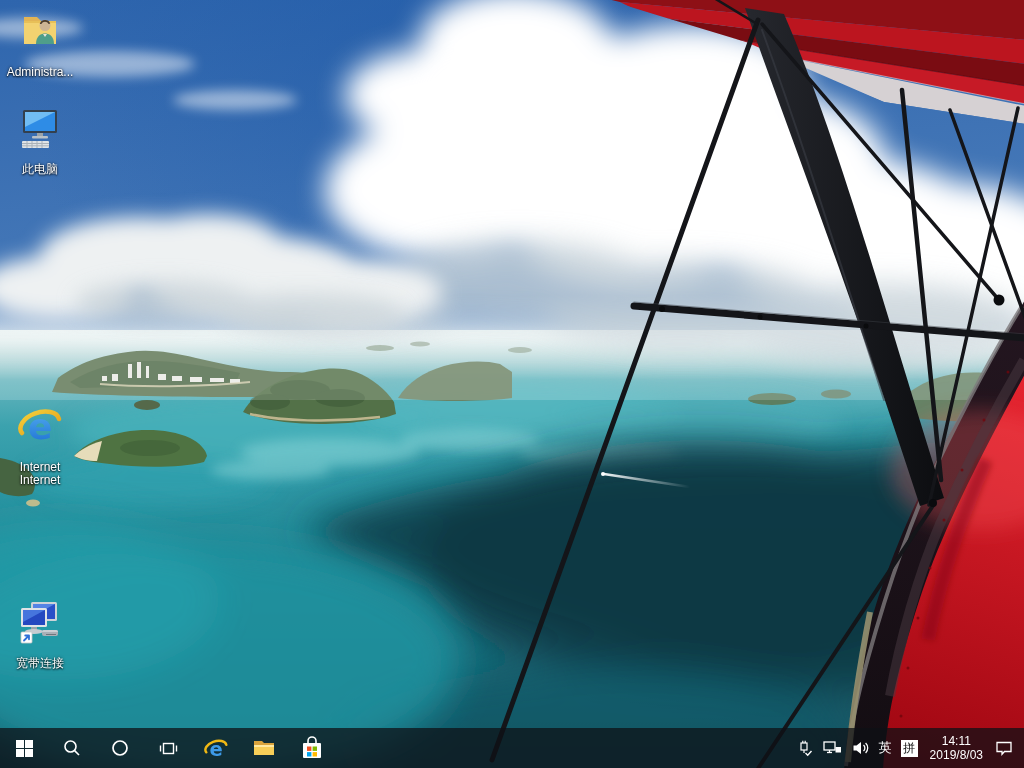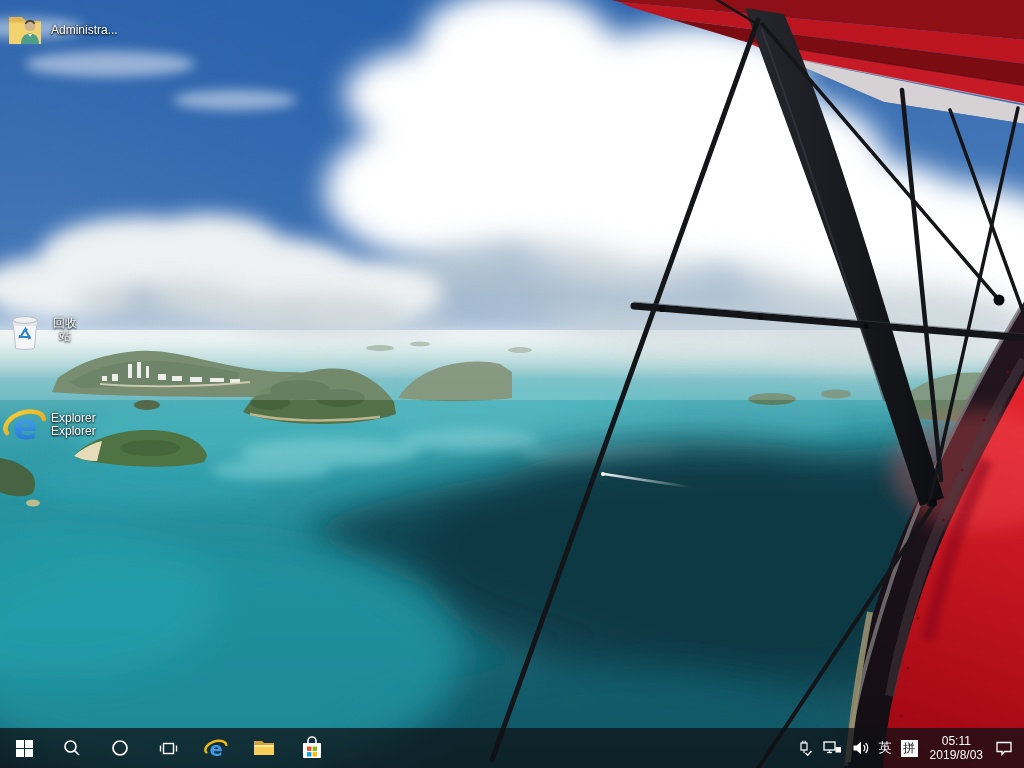--- a/index.html
+++ b/index.html
@@ -1,22 +1,22 @@
 <!DOCTYPE html>
 <html><head>
 <meta charset="utf-8">
 <style>
   html,body{margin:0;padding:0;background:#000;}
   #screen{position:relative;width:1024px;height:768px;overflow:hidden;
           font-family:"Liberation Sans",sans-serif;background:#2f68b0;user-select:none;}
   svg.scene{position:absolute;left:0;top:0;}
 
   
-  .dicon{position:absolute;left:1px;width:78px;display:flex;flex-direction:row;
-         align-items:center;gap:2px;cursor:default;}
+  .dicon{position:absolute;left:1px;width:78px;display:flex;flex-direction:column;
+         align-items:center;gap:12px;cursor:default;}
   .dicon .ic{width:48px;height:48px;flex:0 0 48px;}
   .dicon .lbl{max-width:76px;color:#fff;font-size:12px;line-height:13px;text-align:center;
               text-shadow:0 1px 2px rgba(0,0,0,.95),0 0 3px rgba(0,0,0,.7);}
 
   
   .taskbar{position:absolute;left:0;right:0;bottom:0;height:40px;
            background:rgba(13,16,22,.74);display:flex;align-items:stretch;z-index:5;}
   .tbtn{width:48px;display:flex;align-items:center;justify-content:center;}
   .tray{margin-left:auto;display:flex;align-items:center;}
   .tray-ic{height:40px;display:flex;align-items:center;justify-content:center;padding:0 5px;}
@@ -290,58 +290,81 @@
       <path d="M8 15 h32 v23 H8 z" fill="#f3d270"></path>
       <path d="M8 15 h32 v2 H8 z" fill="#e8c058"></path>
       <circle cx="29" cy="19.5" r="5.5" fill="#cdb493"></circle>
       <path d="M23.8 18 a5.5 5.5 0 0 1 10.4 -0.5 l-1.5 0.5 a4.2 4.2 0 0 0 -7.4 0 z" fill="#4a3b2c"></path>
       <path d="M20 38 C20 29.5 25.5 27.5 29 27.5 C32.5 27.5 38 29.5 38 38 Z" fill="#4f9e8a"></path>
       <path d="M27 28 l2 3 l2 -3 z" fill="#e8e4da"></path>
     </svg>
     <div class="lbl">Administra...</div>
   </div>
 
-
-
-  <div class="dicon" style="top:306px">
+  <div class="dicon" style="top:103px">
     <svg class="ic" viewBox="0 0 48 48">
-      <path d="M12 14 L36 14 L33.5 42 C33.4 43.8 14.6 43.8 14.5 42 Z" fill="#f4f6f7" stroke="#b9bec3" stroke-width="1"></path>
-      <path d="M12 14 L36 14 L35.5 20 L12.5 20 Z" fill="#e4e8ea"></path>
-      <ellipse cx="24" cy="14" rx="12" ry="3.4" fill="#eceff1" stroke="#b9bec3" stroke-width="1"></ellipse>
-      <g stroke="#2e84d0" stroke-width="2.2" fill="none" stroke-linejoin="round">
-        <path d="M24 23.5 L19.5 31 L28.5 31 Z"></path>
-      </g>
-      <g fill="#2e84d0">
-        <path d="M24 21 l3 2.5 l-3 2.5 z"></path>
-        <path d="M17.5 32.5 l0.5 -4 l3 2.8 z"></path>
-        <path d="M30.5 32.5 l-3.8 1 l1.8 -3.8 z"></path>
+      <rect x="7" y="7" width="34" height="23" rx="1.5" fill="#33404e"></rect>
+      <rect x="9" y="9" width="30" height="19" fill="#2e8ce6"></rect>
+      <path d="M9 9 L39 9 L9 24 Z" fill="#7cc6f6" opacity="0.85"></path>
+      <rect x="21" y="30" width="6" height="3" fill="#9aa4ac"></rect>
+      <rect x="16" y="33" width="16" height="2.5" rx="1" fill="#b9c1c7"></rect>
+      <g>
+        <rect x="6" y="38" width="27" height="7" rx="1" fill="#dfe3e6"></rect>
+        <g stroke="#aab2b9" stroke-width="1">
+          <line x1="6" y1="40.5" x2="33" y2="40.5"></line>
+            <line x1="6" y1="42.8" x2="33" y2="42.8"></line>
+          <line x1="11" y1="38" x2="11" y2="45"></line>
+            <line x1="16" y1="38" x2="16" y2="45"></line>
+          <line x1="21" y1="38" x2="21" y2="45"></line>
+            <line x1="26" y1="38" x2="26" y2="45"></line>
+        </g>
       </g>
     </svg>
-    <div class="lbl">回收站</div>
+    <div class="lbl">此电脑</div>
   </div>
+
+
 
   <div class="dicon" style="top:401px">
     <svg class="ic" viewBox="0 0 48 48">
       <defs>
         <linearGradient id="ieG" x1="0" y1="0" x2="0" y2="1">
           <stop offset="0" stop-color="#58b2f2"></stop>
             <stop offset="1" stop-color="#1b6fd2"></stop>
         </linearGradient>
         <linearGradient id="goldG" x1="0" y1="0" x2="1" y2="1">
           <stop offset="0" stop-color="#f6d33c"></stop>
             <stop offset="1" stop-color="#e09a16"></stop>
         </linearGradient>
       </defs>
       <text x="12" y="38" font-family="DejaVu Sans, sans-serif" font-size="36" font-weight="bold" fill="url(#ieG)">e</text>
       <path d="M6 32 A20 12 -18 1 1 43 18" fill="none" stroke="url(#goldG)" stroke-width="4.5" stroke-linecap="round"></path>
     </svg>
-    <div class="lbl">Explorer Explorer</div>
+    <div class="lbl">Internet Internet</div>
   </div>
 
 
+  <div class="dicon" style="top:597px">
+    <svg class="ic" viewBox="0 0 48 48">
+      <rect x="15" y="5" width="26" height="19" rx="1.5" fill="#cdd3d8"></rect>
+      <rect x="17" y="7" width="22" height="15" fill="#2a50c8"></rect>
+      <path d="M17 7 L39 7 L17 19 Z" fill="#5a8ae8" opacity="0.9"></path>
+      <rect x="5" y="11" width="26" height="19" rx="1.5" fill="#dfe3e7"></rect>
+      <rect x="7" y="13" width="22" height="15" fill="#2448c0"></rect>
+      <path d="M7 13 L29 13 L7 25 Z" fill="#4a7ae0" opacity="0.9"></path>
+      <rect x="15" y="30" width="6" height="3" fill="#9aa4ac"></rect>
+      <ellipse cx="18" cy="34.5" rx="9" ry="2.5" fill="#c6ccd1"></ellipse>
+      <path d="M28 33 h12 a2 2 0 0 1 2 2 v2 a2 2 0 0 1 -2 2 h-12 a2 2 0 0 1 -2 -2 v-2 a2 2 0 0 1 2 -2 z" fill="#a8b0b7"></path>
+      <path d="M28 33 h12 a2 2 0 0 1 2 2 l-16 0 a2 2 0 0 1 2 -2 z" fill="#c9cfd4"></path>
+      <line x1="30" y1="37.5" x2="40" y2="37.5" stroke="#6e767d" stroke-width="1"></line>
+      <rect x="5" y="35" width="11" height="11" rx="1" fill="#ffffff" stroke="#c8c8c8" stroke-width="0.8"></rect>
+      <path d="M8 43.5 L13 38.5 M13 38.5 h-3.8 M13 38.5 v3.8" stroke="#2f6fd8" stroke-width="1.8" fill="none" stroke-linecap="round"></path>
+    </svg>
+    <div class="lbl">宽带连接</div>
+  </div>
 
   <div class="taskbar">
     <div class="tbtn">
       <svg width="17" height="17" viewBox="0 0 17 17">
         <rect x="0" y="0" width="8" height="8" fill="#fff"></rect>
           <rect x="9" y="0" width="8" height="8" fill="#fff"></rect>
         <rect x="0" y="9" width="8" height="8" fill="#fff"></rect>
           <rect x="9" y="9" width="8" height="8" fill="#fff"></rect>
       </svg>
     </div>
@@ -408,21 +431,21 @@
       <div class="tray-ic">
         <svg width="18" height="16" viewBox="0 0 18 16">
           <path d="M1.5 5.5 h3 L9 2 v12 L4.5 10.5 h-3 z" fill="#fff"></path>
           <path d="M11.5 5 a4 4 0 0 1 0 6" fill="none" stroke="#fff" stroke-width="1.3"></path>
           <path d="M13.6 3 a7 7 0 0 1 0 10" fill="none" stroke="#fff" stroke-width="1.3"></path>
         </svg>
       </div>
       <div class="ime-lang">英</div>
       <div class="ime-mode">拼</div>
       <div class="clock">
-        <div>05:11</div>
+        <div>14:11</div>
         <div>2019/8/03</div>
       </div>
       <div class="tray-ic">
         <svg width="18" height="16" viewBox="0 0 18 16">
           <path d="M2 2.5 h14 v9 h-6.5 l-2.5 2.8 v-2.8 H2 z" fill="none" stroke="#fff" stroke-width="1.3"></path>
         </svg>
       </div>
       <div class="show-desktop"></div>
     </div>
   </div>

